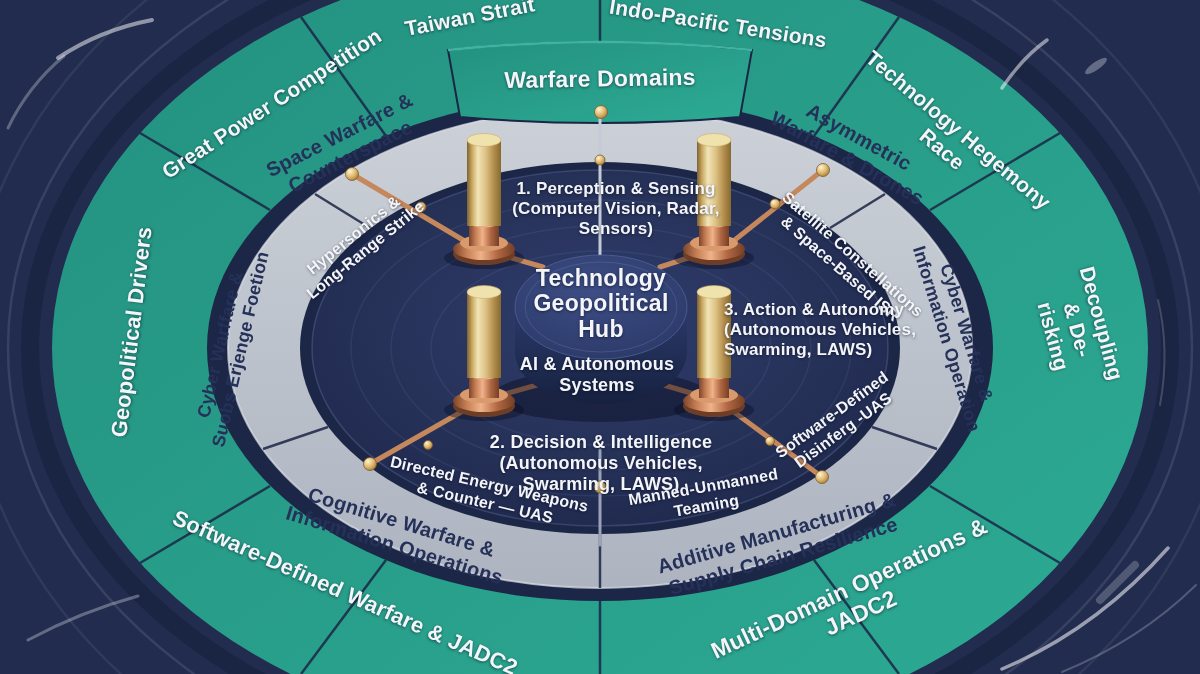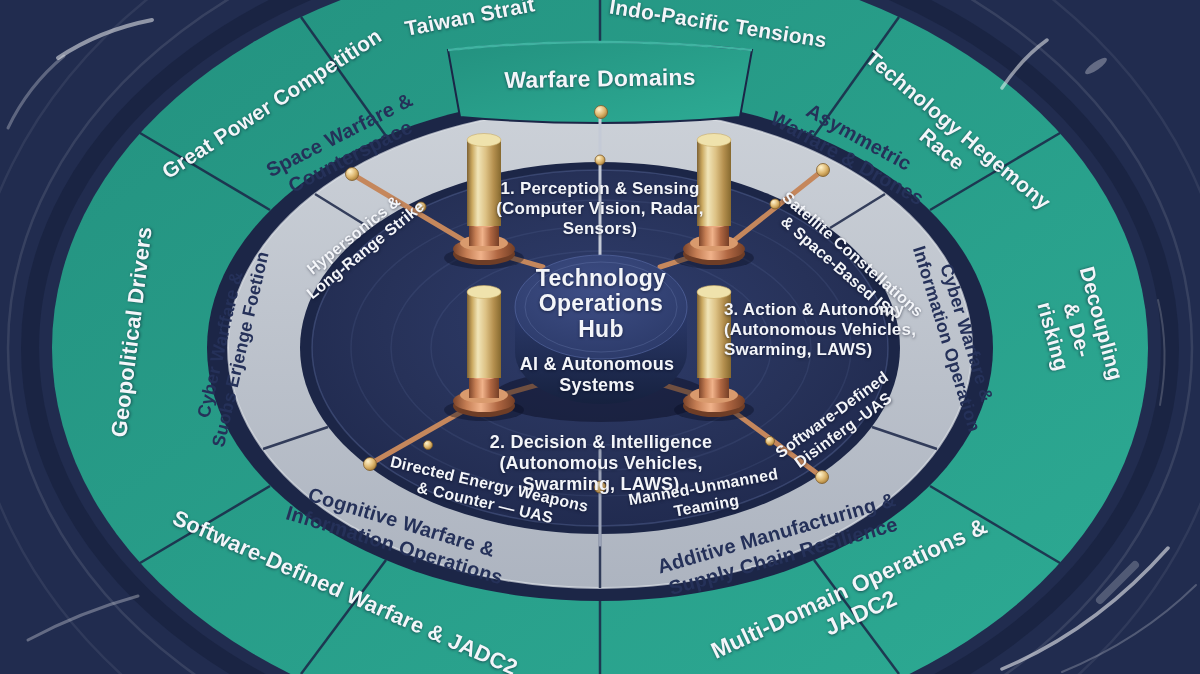--- a/index.html
+++ b/index.html
@@ -211,35 +211,35 @@
 Information Operation</div>
 <div class="lbl n" style="left:398px;top:534px;font-size:20px;--r:17deg">Cognitive Warfare &amp;
 Information Operations</div>
 <div class="lbl n" style="left:780px;top:545px;font-size:20px;--r:-16deg">Additive Manufacturing &amp;
 Supply Chain Resilience</div>
 
 <div class="lbl w" style="left:360px;top:243px;font-size:16px;--r:-39deg">Hypersonics &amp;
 Long-Range Strike</div>
 <div class="lbl w" style="left:846px;top:262px;font-size:16px;--r:41deg">Satellite Constellations
 &amp; Space-Based ISR</div>
-<div class="lbl w" style="left:600px;top:209px;font-size:17px">1. Perception &amp; Sensing
+<div class="lbl w" style="left:616px;top:209px;font-size:17px">1. Perception &amp; Sensing
 (Computer Vision, Radar,
 Sensors)</div>
 <div class="lbl w ta-l" style="left:820px;top:330px;font-size:17px">3. Action &amp; Autonomy
 (Autonomous Vehicles,
 Swarming, LAWS)</div>
 <div class="lbl w" style="left:601px;top:464px;font-size:18px">2. Decision &amp; Intelligence
 (Autonomous Vehicles,
 Swarming, LAWS)</div>
 <div class="lbl w" style="left:487px;top:494px;font-size:16px;--r:13deg">Directed Energy Weapons
 &amp; Counter — UAS</div>
 <div class="lbl w" style="left:705px;top:497px;font-size:16px;--r:-10deg">Manned-Unmanned
 Teaming</div>
 <div class="lbl w" style="left:838px;top:423px;font-size:16px;--r:-36deg">Software-Defined
 Disinferg -UAS</div>
 
 <div class="lbl w hub-t" style="left:601px;top:304px;font-size:23px">Technology
-Operations
+Geopolitical
 Hub</div>
 <div class="lbl w" style="left:597px;top:375px;font-size:18px">AI &amp; Autonomous
 Systems</div>
 
 </div>
 
 </body></html>

